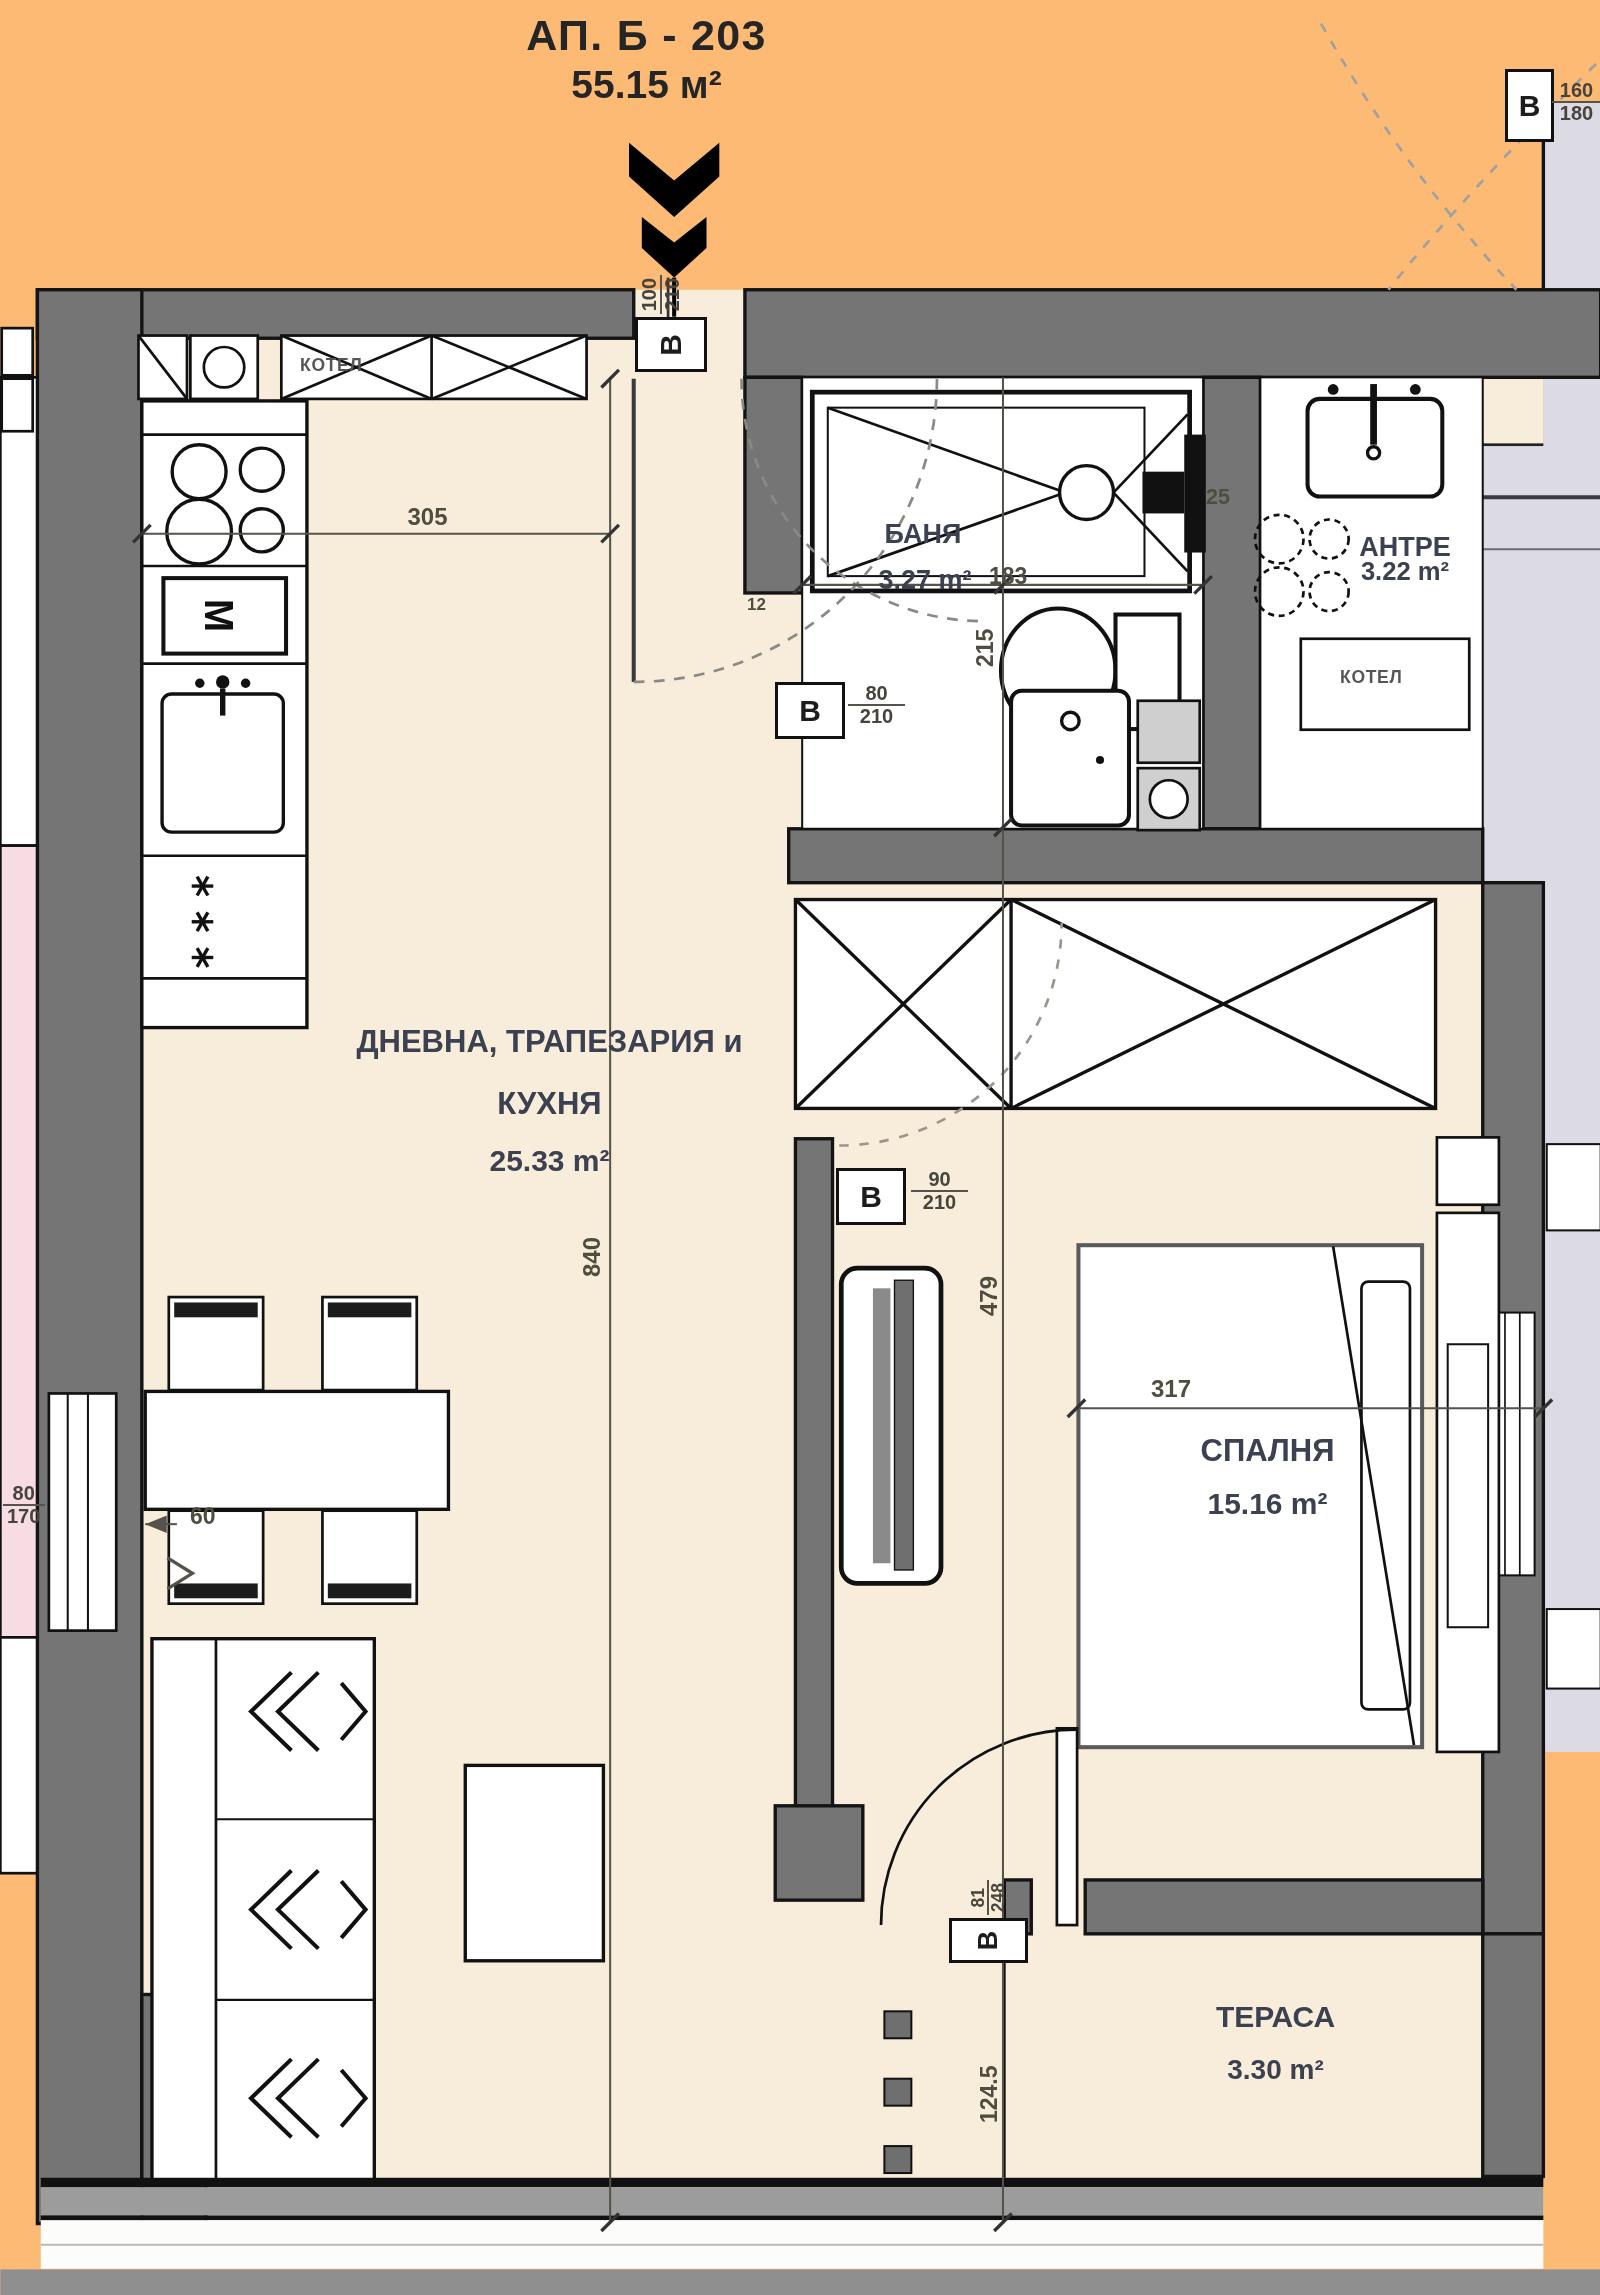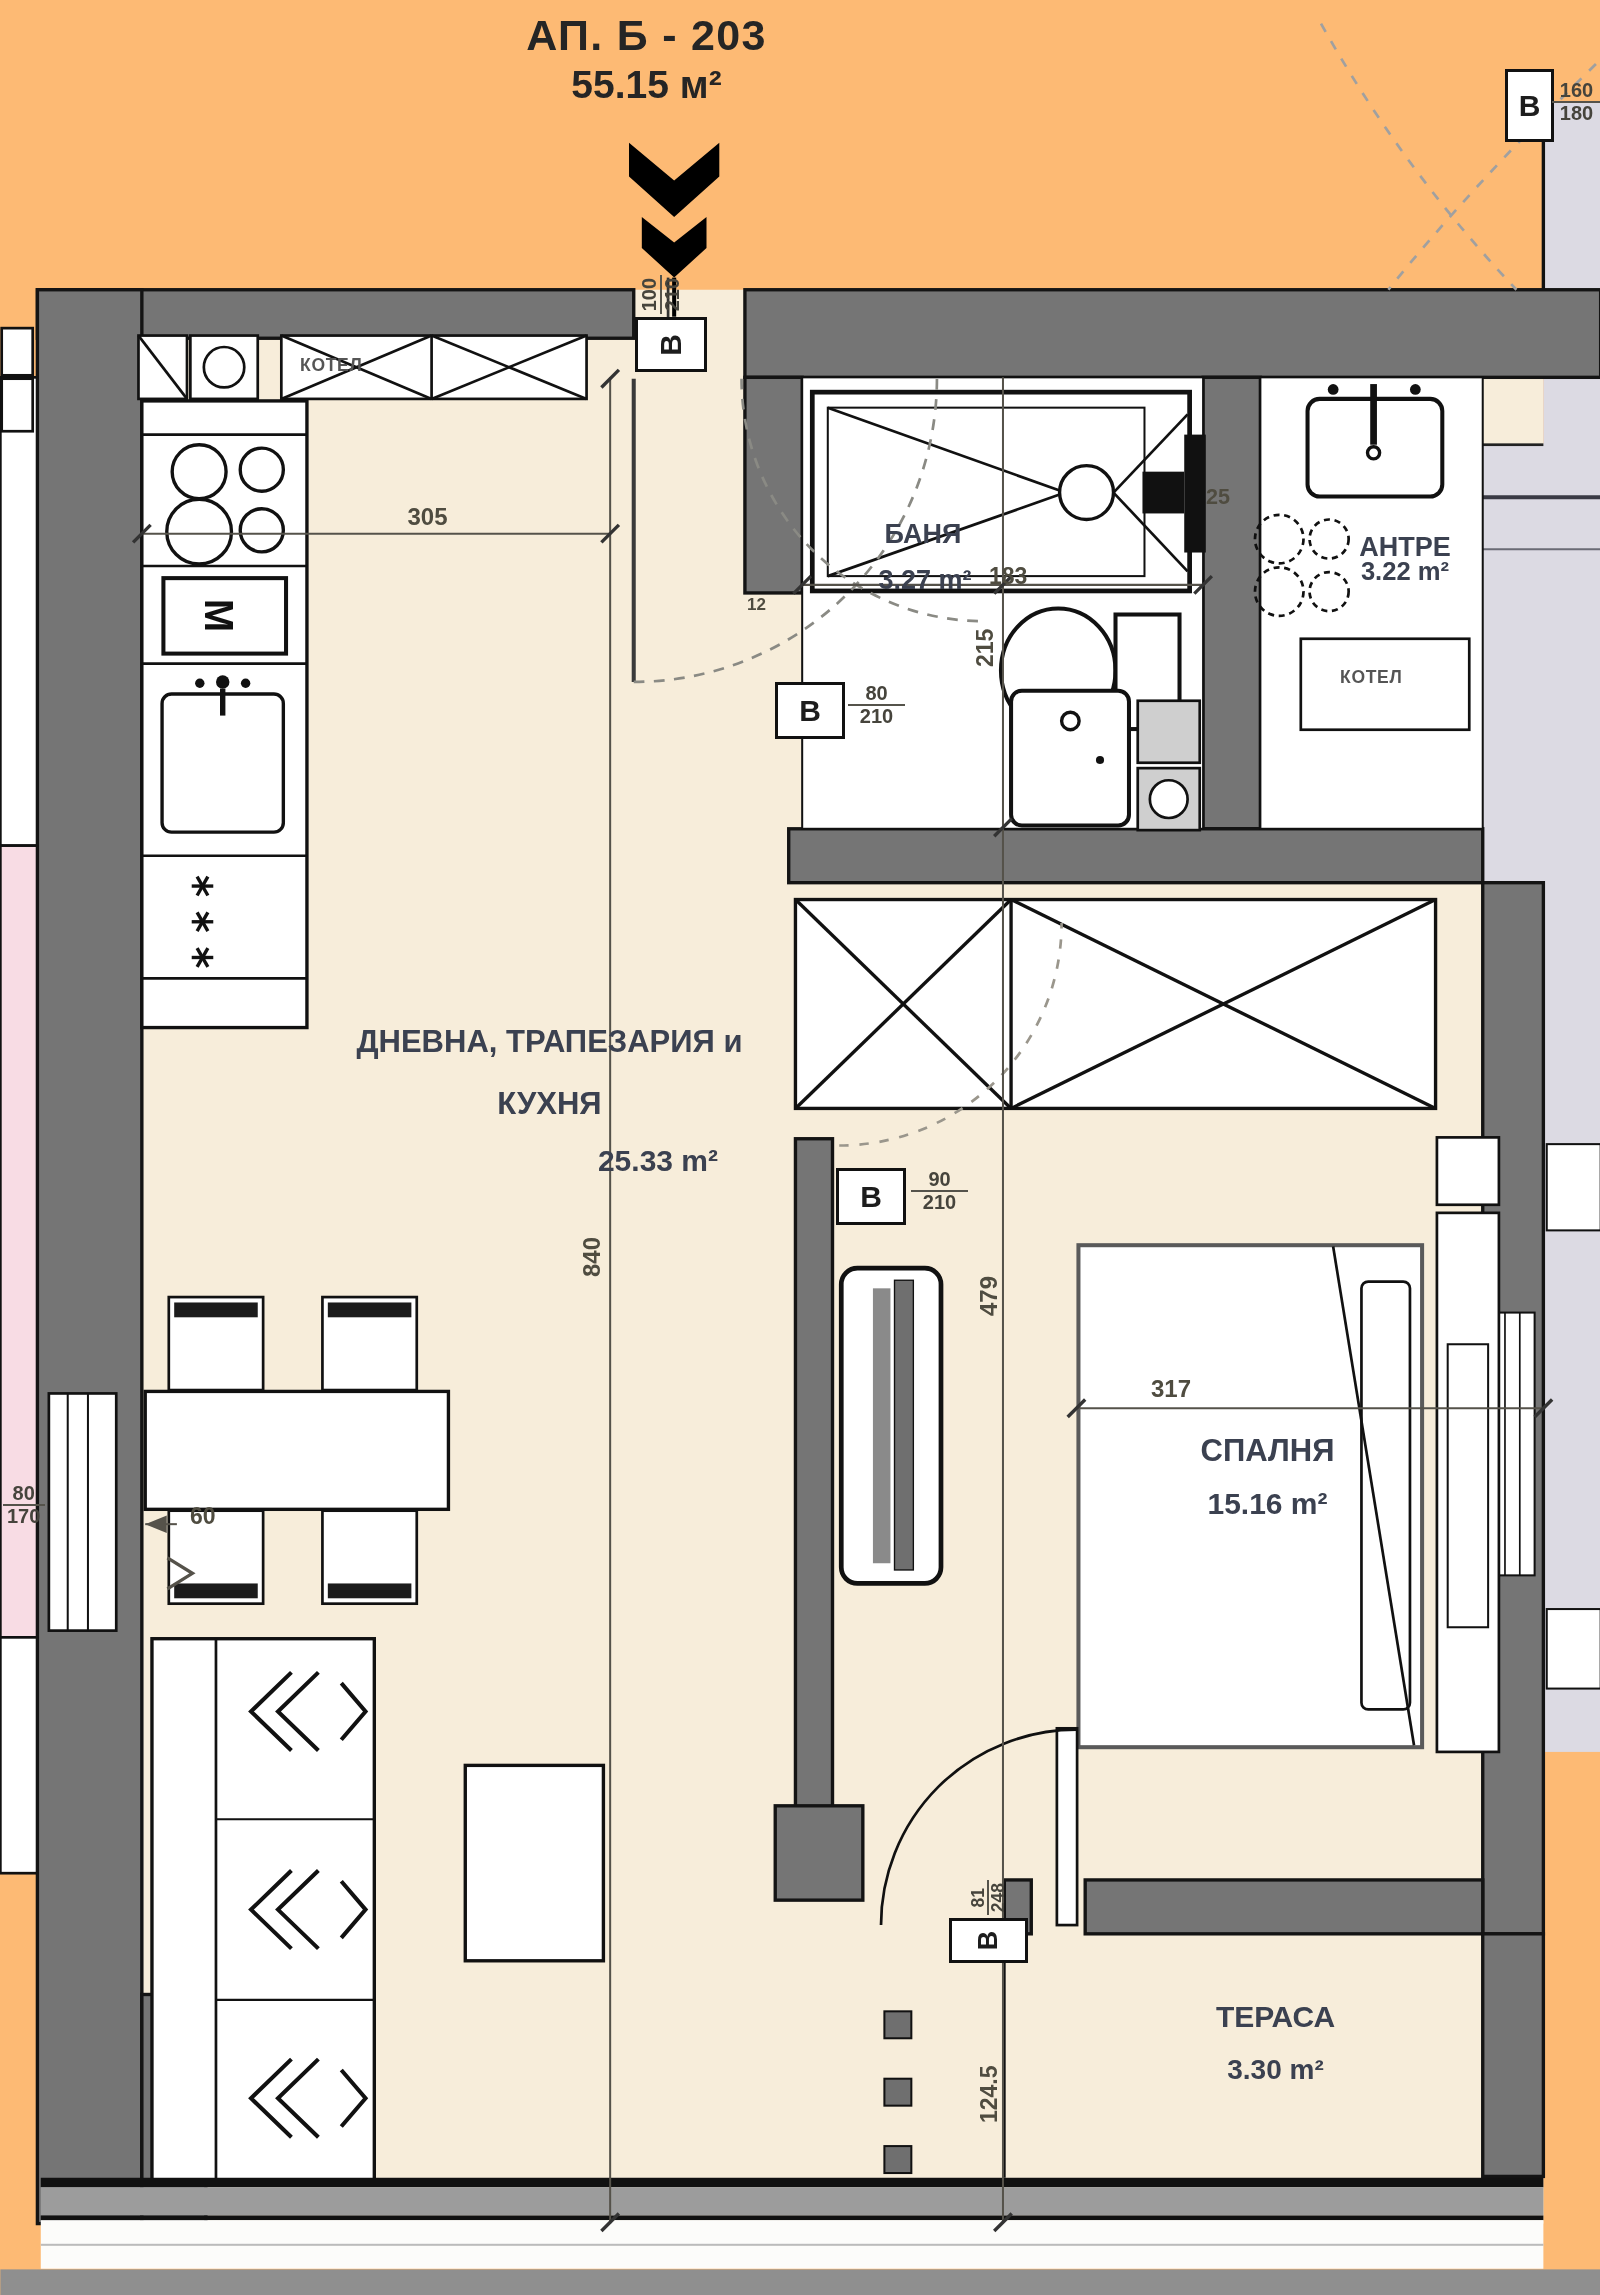--- a/index.html
+++ b/index.html
@@ -303,21 +303,21 @@
         <line x1="2277" y1="2103" x2="2303" y2="2077"></line>
       </g>
     </g>
   </svg>
 
   <div class="abs ctr title1" style="left:377px;top:10.8px;width:539px;">АП. Б - 203</div>
   <div class="abs ctr title2" style="left:377px;top:63px;width:539px;">55.15 м²</div>
 
   <div class="abs ctr lbl" style="left:263px;top:1024px;width:573px;font-size:31px;">ДНЕВНА, ТРАПЕЗАРИЯ и</div>
   <div class="abs ctr lbl" style="left:381px;top:1086px;width:337px;font-size:31px;">КУХНЯ</div>
-  <div class="abs ctr lbl" style="left:381px;top:1144px;width:337px;font-size:30px;text-align:right;">25.33 m²</div>
+  <div class="abs ctr lbl" style="left:381px;top:1144px;width:337px;font-size:30px;">25.33 m²</div>
 
   <div class="abs ctr lbl" style="left:822px;top:519px;width:202px;font-size:27px;">БАНЯ</div>
   <div class="abs ctr lbl" style="left:824px;top:565px;width:202px;font-size:27px;">3.27 m²</div>
 
   <div class="abs ctr lbl" style="left:1314px;top:520px;width:182px;font-size:27px;margin-top:12px;">АНТРЕ</div>
   <div class="abs ctr lbl" style="left:1314px;top:557px;width:182px;font-size:25.6px;">3.22 m²</div>
 
   <div class="abs ctr lbl" style="left:1146px;top:1433px;width:243px;font-size:31px;">СПАЛНЯ</div>
   <div class="abs ctr lbl" style="left:1146px;top:1487px;width:243px;font-size:30px;">15.16 m²</div>
 

